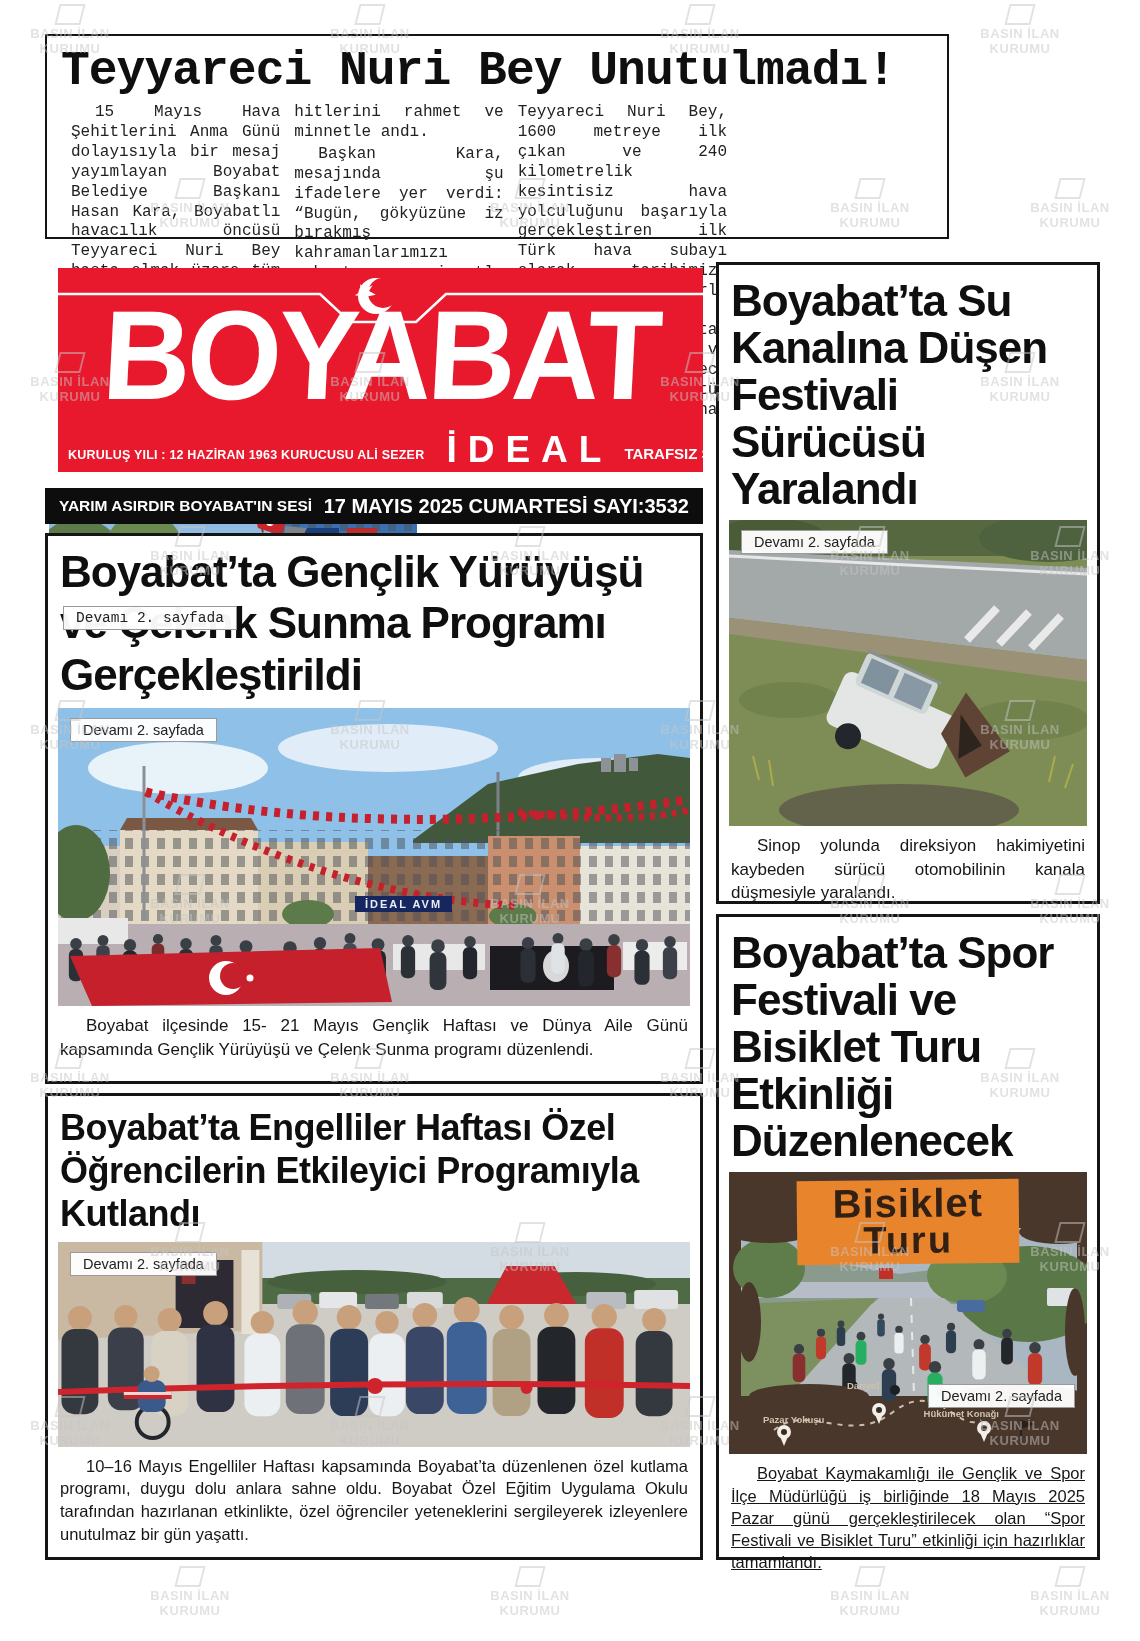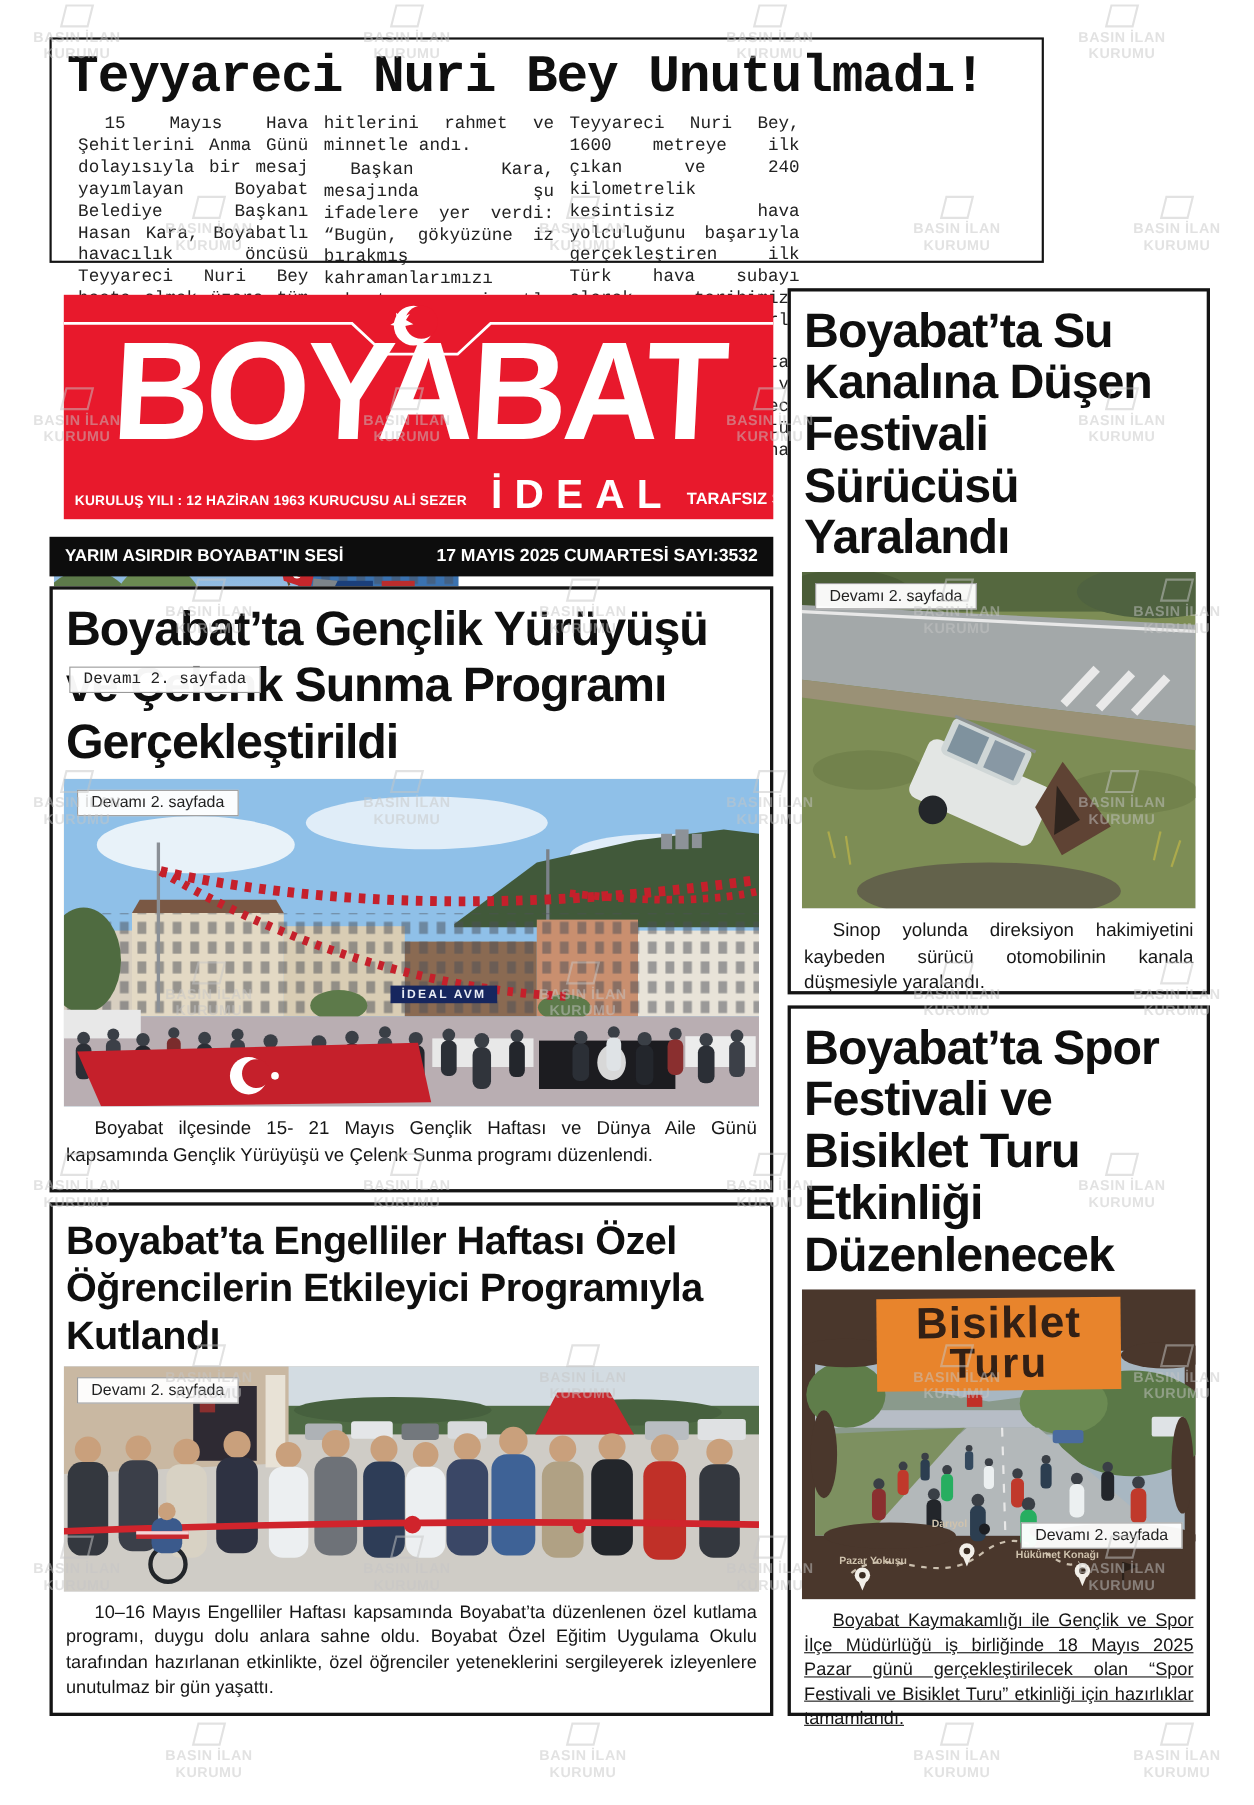--- a/index.html
+++ b/index.html
@@ -44,21 +44,21 @@
   .masthead .founding{font-size:12.5px;font-weight:bold;letter-spacing:.2px;margin-bottom:4px;white-space:nowrap;}
   .masthead .motto{font-size:15px;font-weight:bold;margin-bottom:4px;white-space:nowrap;}
   .masthead .subtitle{font-size:37px;font-weight:bold;letter-spacing:11px;line-height:.9;margin:0 -4px 0 6px;white-space:nowrap;}
   
   .info-bar{
     position:absolute;left:45px;top:488px;width:658px;height:36px;background:#0d0d0d;color:#fff;
     display:flex;align-items:center;justify-content:space-between;box-sizing:border-box;padding:0 14px;
   }
   .info-bar .ib-left{font-size:15.5px;font-weight:bold;}
   .info-bar .ib-price{font-size:19px;font-weight:bold;}
-  .info-bar .ib-date{font-size:16px;font-weight:bold;}
+  .info-bar .ib-date{font-size:20px;font-weight:bold;}
   
   .main-article{left:45px;top:533px;width:658px;height:551px;}
   .main-article .headline{font-size:44px;line-height:1.17;margin:2px 0 8px 2px;}
   .main-article figure.photo{width:632px;height:298px;}
   .disabled-article{left:45px;top:1093px;width:658px;height:467px;}
   .disabled-article .headline{font-size:36px;line-height:1.2;margin:2px 0 6px 2px;letter-spacing:-.5px;}
   .disabled-article figure.photo{width:632px;height:205px;}
   
   .accident-article{left:716px;top:262px;width:384px;height:642px;}
   .accident-article .headline{font-size:44px;line-height:1.07;margin:4px 0 8px 2px;}

